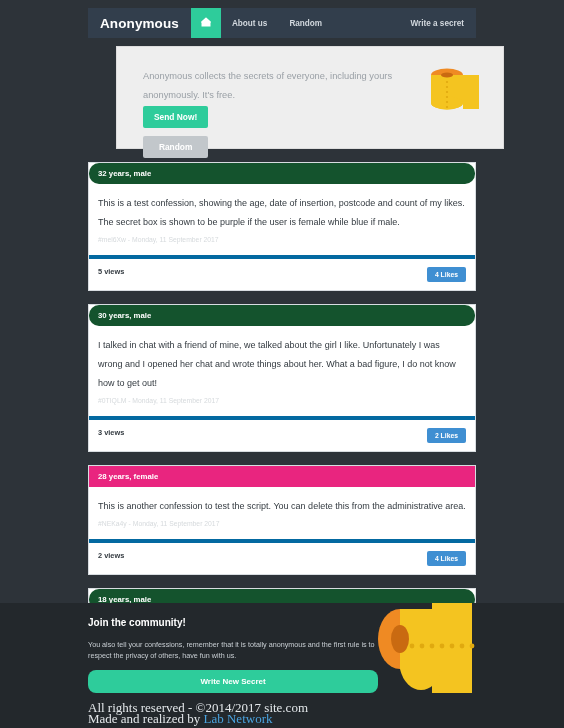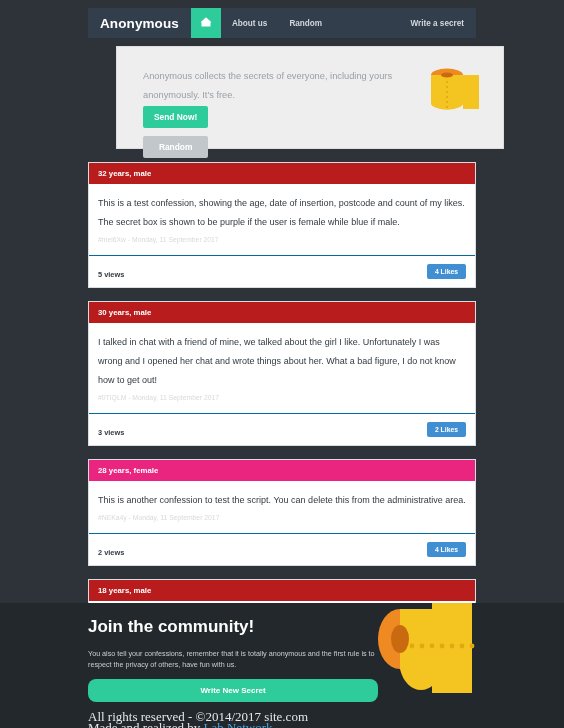--- a/index.html
+++ b/index.html
@@ -82,54 +82,54 @@
   .card {
     background: #ffffff;
     border: 1px solid #d8dde1;
     margin-bottom: 13px;
   }
   .card-head {
     padding: 6px 9px 6px 9px;
     color: #ffffff;
     font-size: 7.8px; font-weight: bold;
   }
-  .head-male   { background: #b91c1c; }
+  .head-male   { background: #14532d; border-radius: 10px; }
   .head-female { background: #e9257f; }
   .card-body { padding: 10px 9px 2px 9px; }
   .card-text {
     color: #333a40; font-size: 9px; line-height: 19px;
   }
   .card-meta {
     color: #d6dadd; font-size: 6.8px;
     margin-top: 4px; padding-bottom: 10px;
   }
   .card-foot {
-    border-top: 1px solid #0369a1;
+    border-top: 4px solid #0369a1;
     padding: 8px 9px;
-    display: flex; align-items: flex-end; justify-content: space-between;
+    display: flex; align-items: flex-start; justify-content: space-between;
   }
   .views { color: #333a40; font-size: 7.4px; font-weight: bold; }
   .likes {
     background: #3f8fd2; color: #ffffff;
     font-size: 6.8px; font-weight: bold;
     padding: 4px 8px; border: none; border-radius: 2px;
     cursor: pointer;
     font-family: "Liberation Sans", sans-serif;
   }
 
   
   .footer {
     position: absolute; left: 0; bottom: 0;
     width: 564px; height: 125px;
     background: #23282c;
     overflow: hidden;
   }
   .footer-inner { position: absolute; left: 88px; top: 14px; width: 290px; }
   .footer-title {
-    color: #ffffff; font-size: 17px; font-weight: bold;
+    color: #ffffff; font-size: 10px; font-weight: bold;
     margin-bottom: 11px;
   }
   .footer-desc {
     color: #c8ced3; font-size: 7.2px; line-height: 11px;
     margin-bottom: 9px;
   }
   .footer-btn {
     display: block; width: 290px;
     background: #2ecc9b; color: #ffffff;
     border: none; cursor: pointer;

